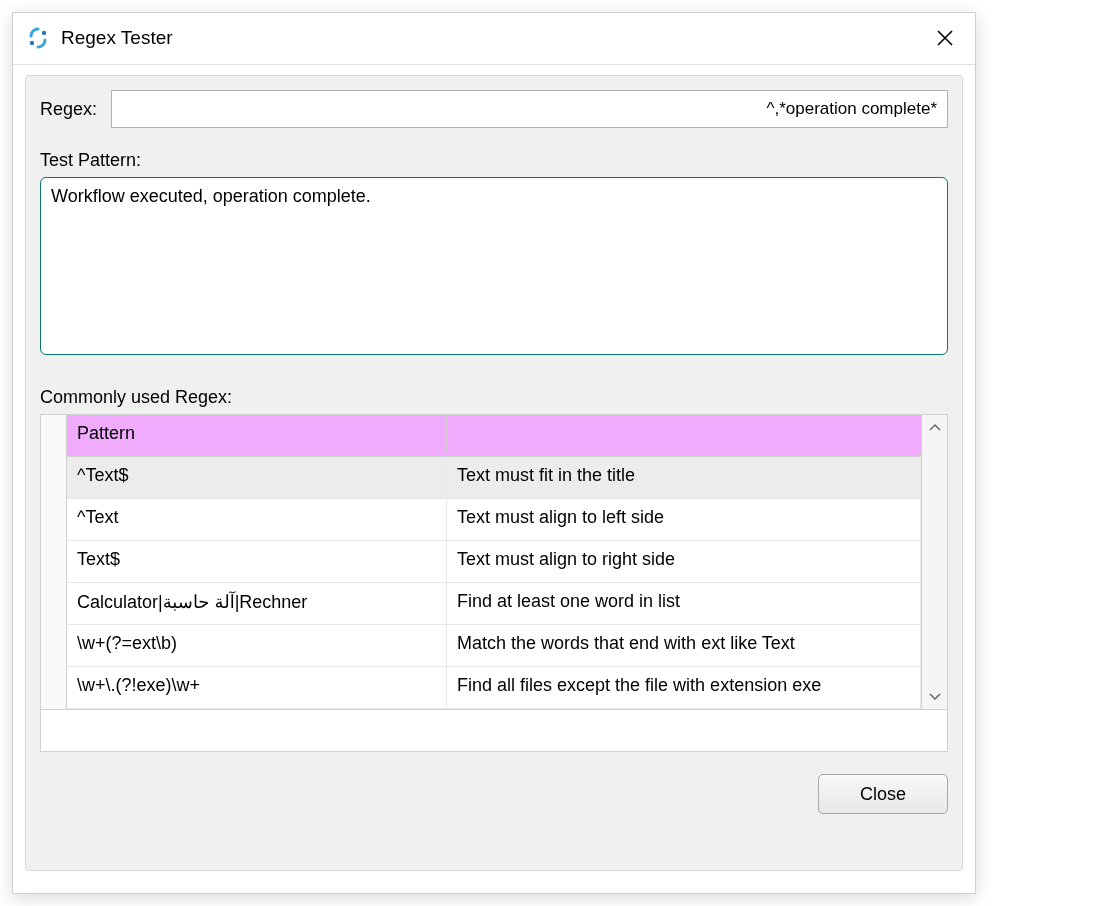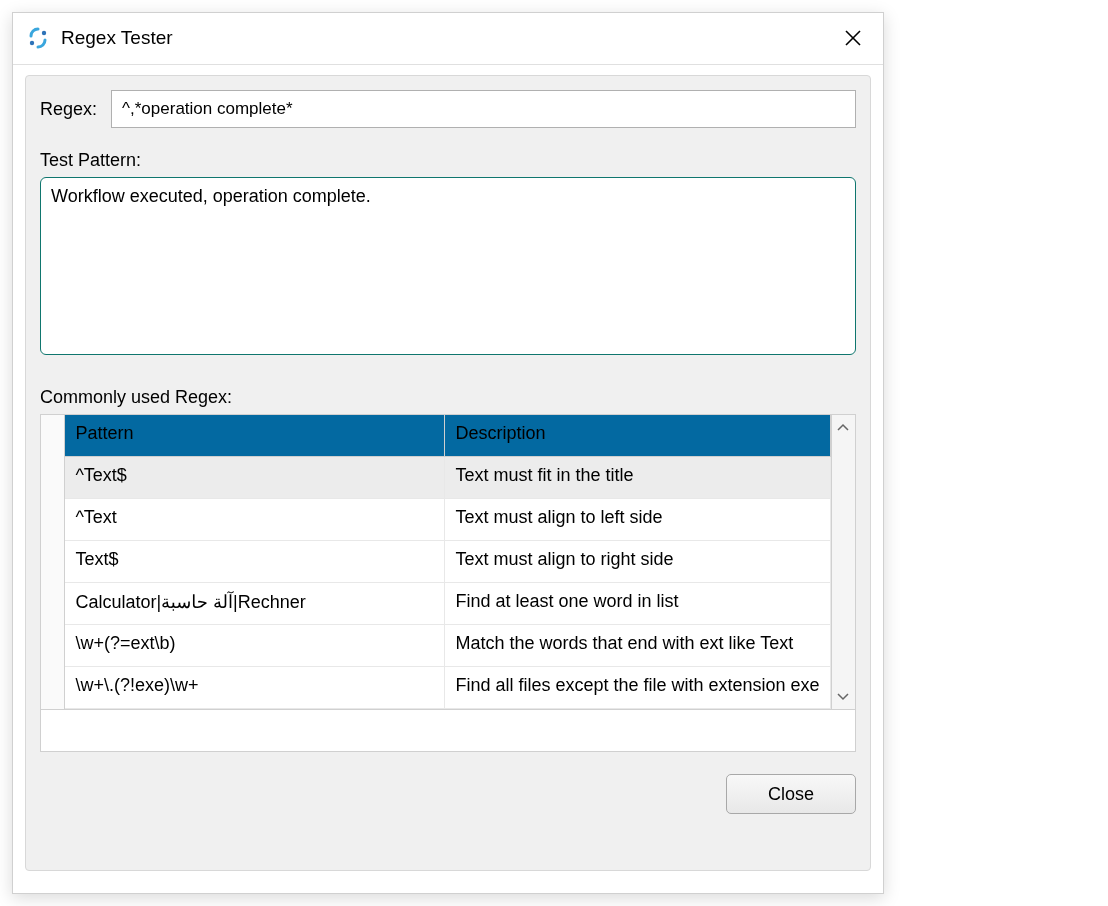--- a/index.html
+++ b/index.html
@@ -5,21 +5,21 @@
   * { box-sizing: border-box; }
   body {
     margin: 0;
     padding: 12px;
     background: #fff;
     font-family: "Segoe UI", Tahoma, sans-serif;
     font-size: 15px;
     color: #000;
   }
   .dialog {
-    width: 872px;
+    width: 964px;
     height: 882px;
     background: #fff;
     border: 1px solid #d0d0d0;
     box-shadow: 0 4px 16px rgba(0,0,0,0.15);
     display: flex;
     flex-direction: column;
   }
   .titlebar {
     display: flex;
     align-items: center;
@@ -72,20 +72,21 @@
     font-size: 18px;
   }
   .regex-input {
     flex: 1;
     height: 38px;
     border: 1px solid #b0b0b0;
     background: #fff;
     padding: 0 10px;
     font-size: 17px;
     font-family: inherit;
+    text-align: right;
   }
   .btn {
     height: 40px;
     min-width: 180px;
     border: 1px solid #a8a8a8;
     border-radius: 5px;
     background: linear-gradient(#f8f8f8,#e8e8e8);
     font-size: 18px;
     font-family: inherit;
     cursor: pointer;
@@ -124,22 +125,23 @@
     background: #fafafa;
   }
   .grid-main {
     flex: 1;
     display: flex;
     flex-direction: column;
   }
   .grid-header {
     display: flex;
     height: 42px;
-    background: #0369a1;
+    background: #f0abfc;
     border-bottom: 1px solid #d0d0d0;
+    flex-direction: column;
   }
   .grid-header .col {
     padding: 8px 10px;
     font-size: 18px;
     border-right: 1px solid #d0d0d0;
   }
   .col-pattern { width: 380px; }
   .col-desc { flex: 1; }
   .grid-body {
     flex: 1;

